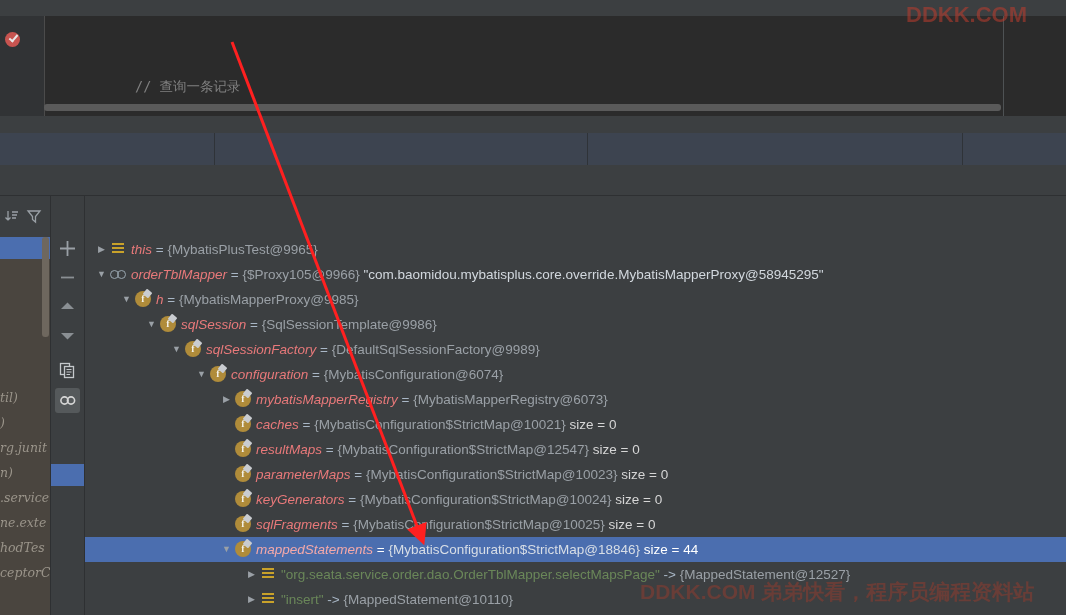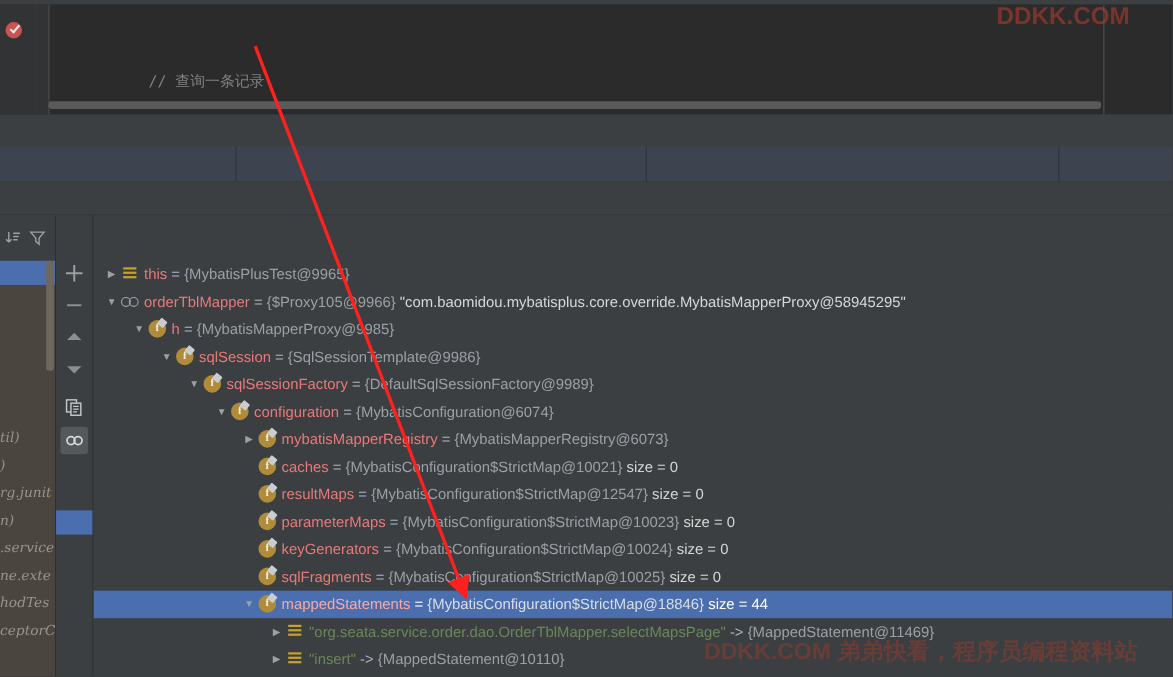--- a/index.html
+++ b/index.html
@@ -19,21 +19,21 @@
     position: absolute;
     inset: 0;
     width: 1066px;
     height: 615px;
     background: #3c3f41;
   }
 
   
   .editor {
     position: absolute;
-    left: 0; top: 4px;
+    left: 0; top: 16px;
     width: 1066px; height: 100px;
     background: #2b2b2b;
     overflow: hidden;
   }
   .editor-gutter {
     position: absolute;
     left: 0; top: 0;
     width: 33px; height: 100px;
     background: #313335;
     border-right: 1px solid #4b4b4b;
@@ -336,21 +336,21 @@
     position: absolute;
     top: 4px;
     width: 7px; height: 7px;
     border: 1.6px solid #9aa7b0;
     border-radius: 50%;
     display: block;
   }
   .ic-oo i:nth-child(1) { left: 0px; }
   .ic-oo i:nth-child(2) { left: 7px; }
 
-  .vname { color: #e8797a; }
+  .vname { color: #e8797a; font-style: italic; }
   .veq   { color: #a9b7c6; }
   .vval  { color: #9aa0a6; }
   .vstr  { color: #d2d8de; }
   .vgreen{ color: #6a8759; }
   .vsize { color: #d6d6d6; }
   .selected .vval  { color: #d8dee6; }
   .selected .veq   { color: #ffffff; }
   .selected .vname { color: #f5a9a9; }
   .selected .vsize { color: #ffffff; }
 
@@ -481,21 +481,21 @@
           <div class="vrow"><span style="display: inline-block; width: 58px;"></span><span class="tw">▼</span><span class="vicon ic-field">f</span><span class="vname">sqlSession</span><span class="veq"> = </span><span class="vval">{SqlSessionTemplate@9986}</span></div>
           <div class="vrow"><span style="display: inline-block; width: 83px;"></span><span class="tw">▼</span><span class="vicon ic-field">f</span><span class="vname">sqlSessionFactory</span><span class="veq"> = </span><span class="vval">{DefaultSqlSessionFactory@9989}</span></div>
           <div class="vrow"><span style="display: inline-block; width: 108px;"></span><span class="tw">▼</span><span class="vicon ic-field">f</span><span class="vname">configuration</span><span class="veq"> = </span><span class="vval">{MybatisConfiguration@6074}</span></div>
           <div class="vrow"><span style="display: inline-block; width: 133px;"></span><span class="tw">▶</span><span class="vicon ic-field">f</span><span class="vname">mybatisMapperRegistry</span><span class="veq"> = </span><span class="vval">{MybatisMapperRegistry@6073}</span></div>
           <div class="vrow"><span style="display: inline-block; width: 133px;"></span><span class="tw empty">&nbsp;</span><span class="vicon ic-field">f</span><span class="vname">caches</span><span class="veq"> = </span><span class="vval">{MybatisConfiguration$StrictMap@10021}</span><span class="vsize">  size = 0</span></div>
           <div class="vrow"><span style="display: inline-block; width: 133px;"></span><span class="tw empty">&nbsp;</span><span class="vicon ic-field">f</span><span class="vname">resultMaps</span><span class="veq"> = </span><span class="vval">{MybatisConfiguration$StrictMap@12547}</span><span class="vsize">  size = 0</span></div>
           <div class="vrow"><span style="display: inline-block; width: 133px;"></span><span class="tw empty">&nbsp;</span><span class="vicon ic-field">f</span><span class="vname">parameterMaps</span><span class="veq"> = </span><span class="vval">{MybatisConfiguration$StrictMap@10023}</span><span class="vsize">  size = 0</span></div>
           <div class="vrow"><span style="display: inline-block; width: 133px;"></span><span class="tw empty">&nbsp;</span><span class="vicon ic-field">f</span><span class="vname">keyGenerators</span><span class="veq"> = </span><span class="vval">{MybatisConfiguration$StrictMap@10024}</span><span class="vsize">  size = 0</span></div>
           <div class="vrow"><span style="display: inline-block; width: 133px;"></span><span class="tw empty">&nbsp;</span><span class="vicon ic-field">f</span><span class="vname">sqlFragments</span><span class="veq"> = </span><span class="vval">{MybatisConfiguration$StrictMap@10025}</span><span class="vsize">  size = 0</span></div>
           <div class="vrow selected"><span style="display: inline-block; width: 133px;"></span><span class="tw">▼</span><span class="vicon ic-field">f</span><span class="vname">mappedStatements</span><span class="veq"> = </span><span class="vval">{MybatisConfiguration$StrictMap@18846}</span><span class="vsize">  size = 44</span></div>
-          <div class="vrow"><span style="display: inline-block; width: 158px;"></span><span class="tw">▶</span><span class="vicon ic-list"><i></i><i></i><i></i></span><span class="vgreen">"org.seata.service.order.dao.OrderTblMapper.selectMapsPage"</span><span class="veq"> -&gt; </span><span class="vval">{MappedStatement@11469}</span></div>
+          <div class="vrow"><span style="display: inline-block; width: 158px;"></span><span class="tw">▶</span><span class="vicon ic-list"><i></i><i></i><i></i></span><span class="vgreen">"org.seata.service.order.dao.OrderTblMapper.selectMapsPage"</span><span class="veq"> -&gt; </span><span class="vval">{MappedStatement@12527}</span></div>
           <div class="vrow"><span style="display: inline-block; width: 158px;"></span><span class="tw">▶</span><span class="vicon ic-list"><i></i><i></i><i></i></span><span class="vgreen">"insert"</span><span class="veq"> -&gt; </span><span class="vval">{MappedStatement@10110}</span></div>
         </div>
     </div>
   </div>
 
   <div class="wm wm-bottom">DDKK.COM 弟弟快看，程序员编程资料站</div>
   <div class="wm wm-top">DDKK.COM</div>
 
   <svg class="arrow-svg">
     <defs>

